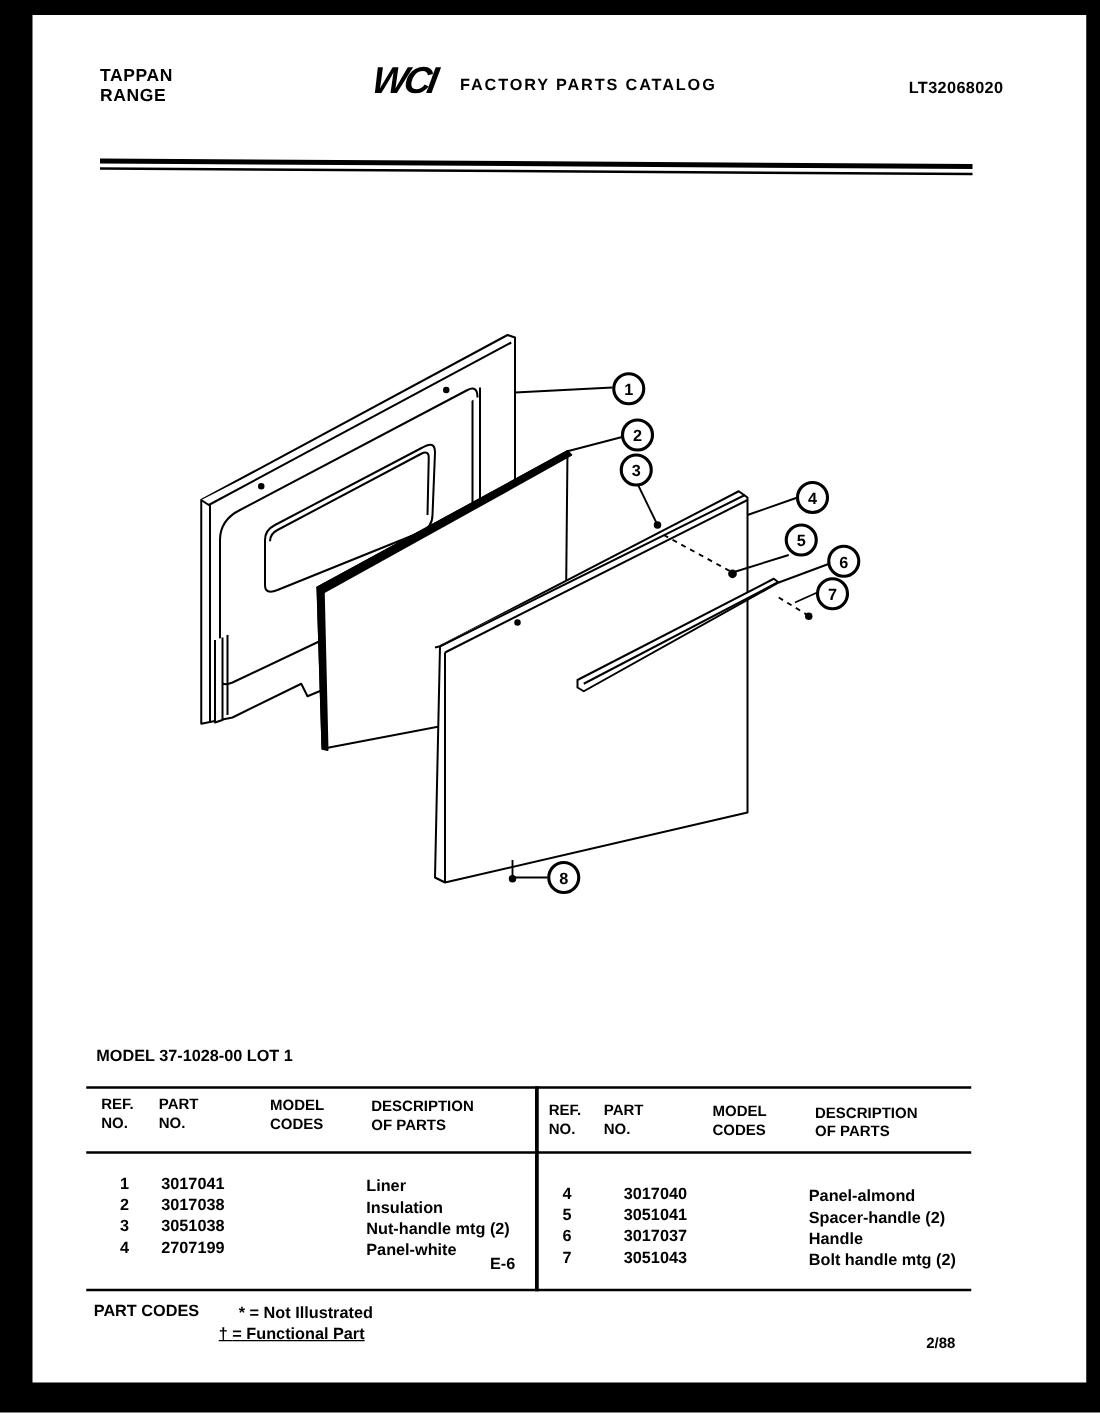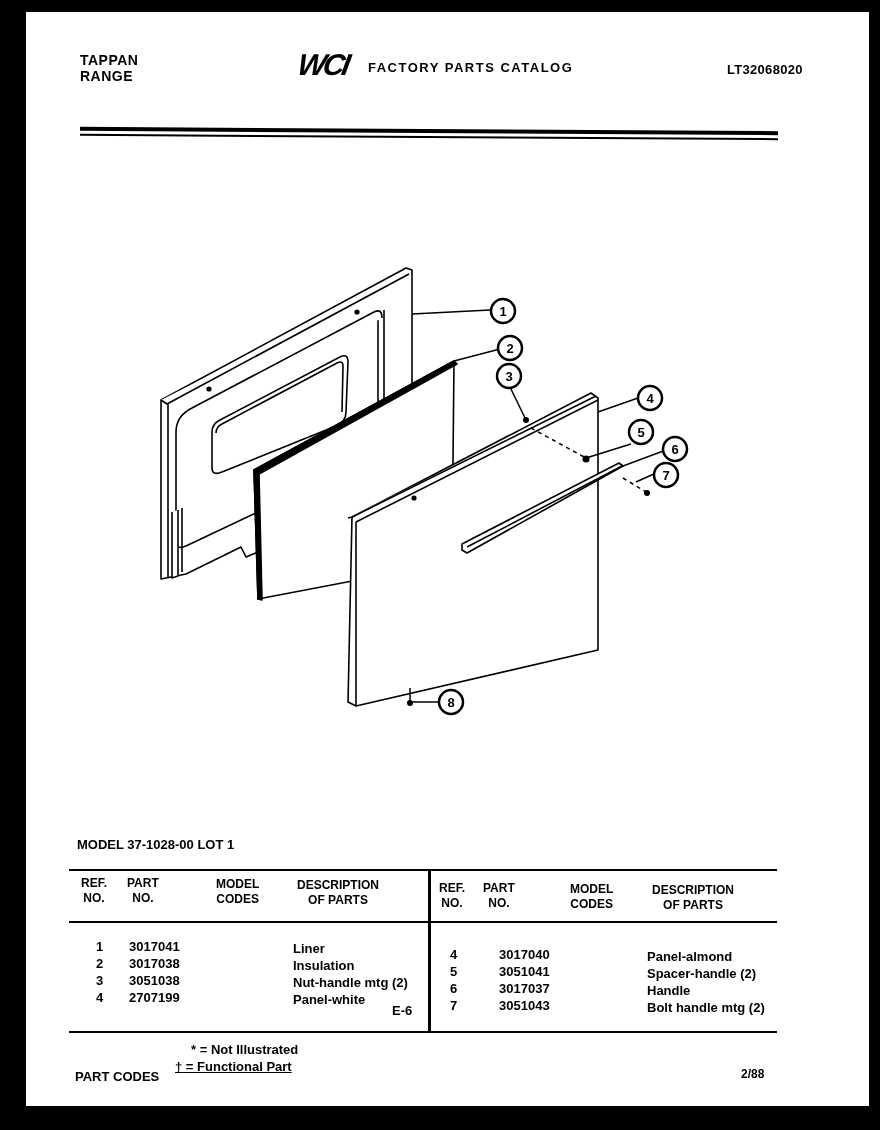--- a/index.html
+++ b/index.html
@@ -10,21 +10,21 @@
   .hdr-left { left:54px; top:40px; font-size:14px; line-height:16px; font-weight:bold; letter-spacing:0.5px; }
   .logo { left:272px; top:38px; font-size:30px; font-weight:bold; font-style:italic; letter-spacing:-3px; line-height:30px; transform:skewX(-10deg); }
   .catalog { left:342px; top:48px; font-size:13px; font-weight:bold; letter-spacing:1.5px; }
   .docnum { left:668px; top:50px; font-size:13px; font-weight:bold; letter-spacing:0.3px;padding-left:33px; }
   .rule-top { left:54px; top:117px; width:698px; height:4px; background:#000; transform:rotate(0.35deg); }
   .rule-top2 { left:54px; top:124px; width:698px; height:2px; background:#000; transform:rotate(0.35deg); }
   svg.diagram { position:absolute; left:0; top:0; }
   .model { left:51px; top:825px; font-size:13px; font-weight:bold; }
   .hline { position:absolute; background:#000; height:2px; }
   .vline { position:absolute; background:#000; width:3px; }
-  .th { position:absolute; font-size:12px; font-weight:bold; line-height:15px;text-align:center; }
+  .th { position:absolute; font-size:12px; font-weight:bold; line-height:15px; }
   .cell { position:absolute; font-size:13px; font-weight:bold; line-height:17px; }
   .foot { position:absolute; font-size:13px; font-weight:bold; line-height:17px; }
   .callout circle { fill:#fff; stroke:#000; stroke-width:2.5; }
   .callout text { font-family:"Liberation Sans", sans-serif; font-weight:bold; font-size:13px; }
 </style>
 </head>
 <body>
 
 <div class="page">
 
@@ -209,21 +209,21 @@
         <div>3051043</div>
     </div>
     <div class="cell" style="left:621px; top:936px;">
       <div>Panel-almond</div>
         <div>Spacer-handle (2)</div>
         <div>Handle</div>
         <div>Bolt handle mtg (2)</div>
     </div>
   </div>
 
-  <div class="foot" style="left:49px; top:1056px;">PART CODES</div>
+  <div class="foot" style="left:49px; top:1028px;">PART CODES</div>
   <div class="foot" style="left:149px; top:1029px;margin-left:16px;">
     <span>*</span>
     <span>= Not Illustrated</span>
   </div>
   <div class="foot" style="left:149px; top:1046px;text-decoration:underline;">
     <span>†</span>
     <span>= Functional Part</span>
   </div>
   <div class="foot" style="left:366px; top:990px;">E-6</div>
   <div class="foot" style="left:715px; top:1054px; font-size:12px;">2/88</div>

